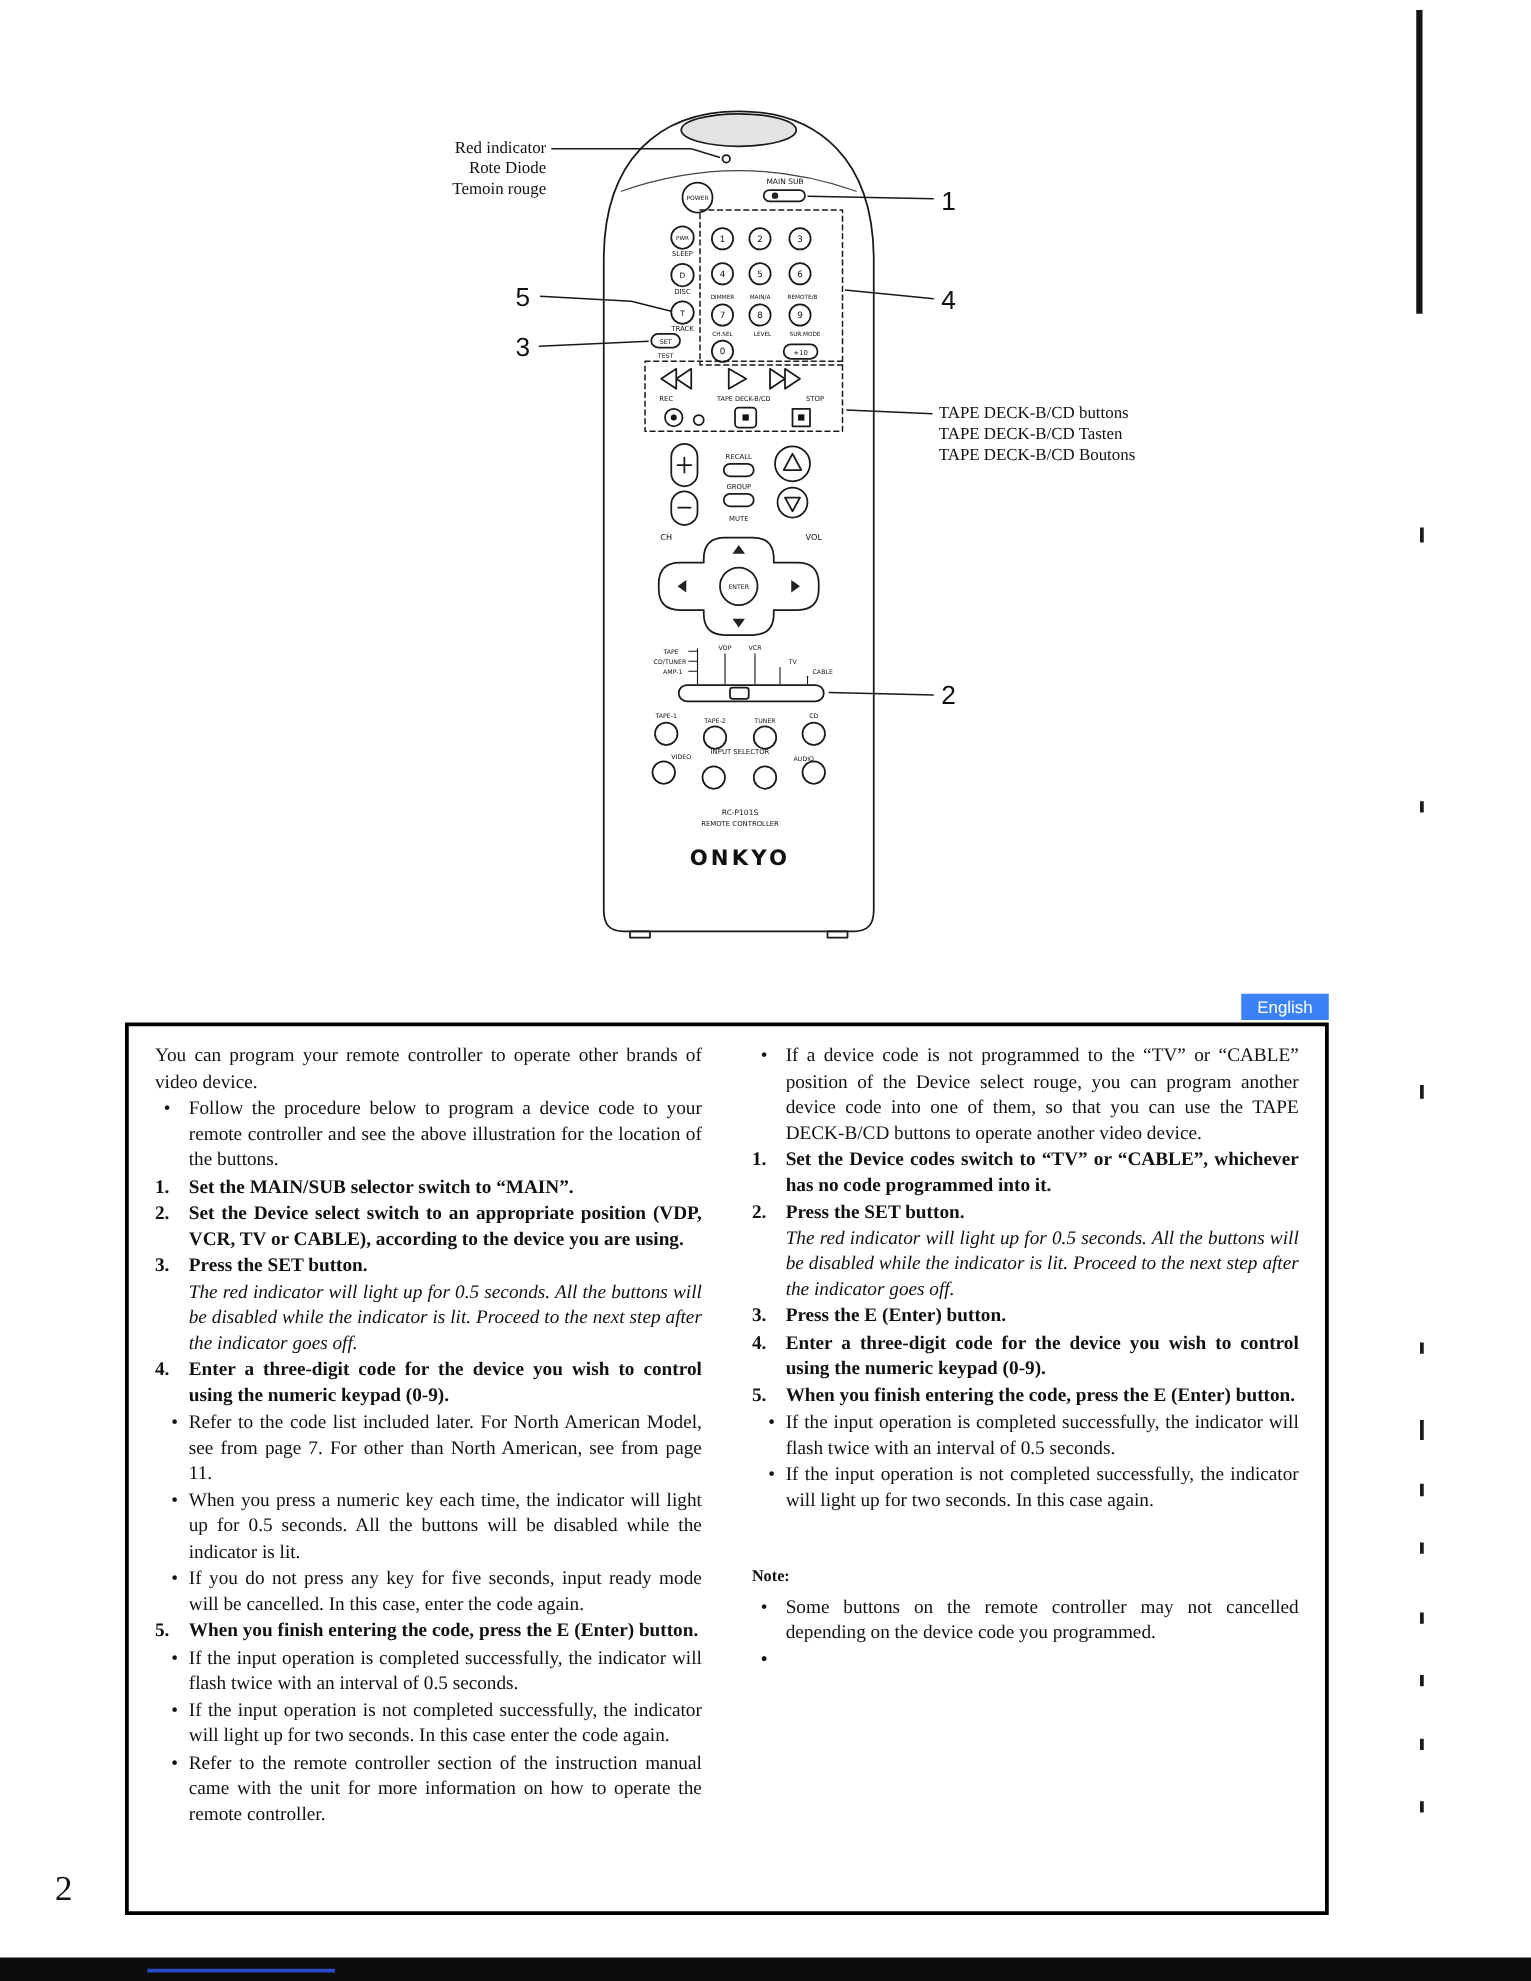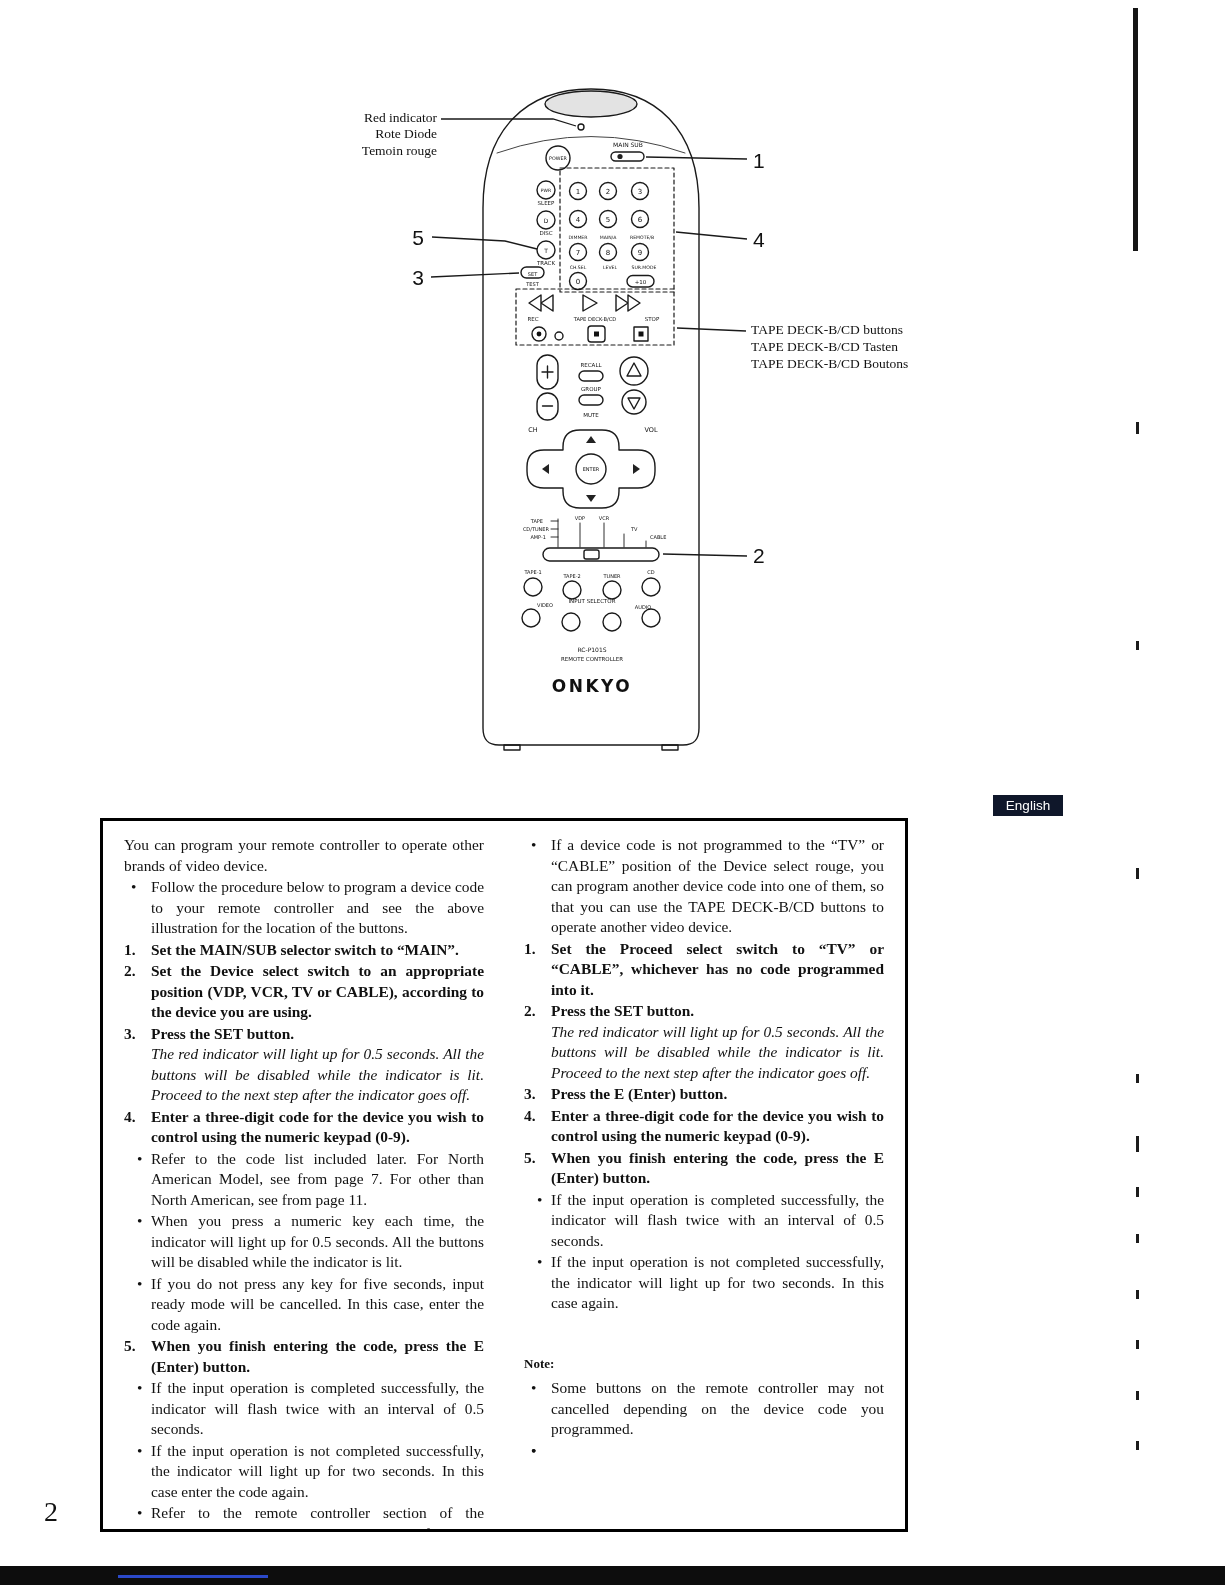--- a/index.html
+++ b/index.html
@@ -14,27 +14,27 @@
 
   
   .vbar { position:absolute; left:1133px; top:8px; width:5px; height:243px; background:#151515; }
   .tick { position:absolute; left:1136px; width:3px; background:#1c1c1c; }
   .bottom-band { position:absolute; left:0; top:1566px; width:1225px; height:19px; background:#0d0d0d; }
   .blue-line { position:absolute; left:118px; top:1575px; width:150px; height:3px; background:#2b49c9; z-index:3; }
 
   
   .lang-badge {
     position:absolute; left:993px; top:795px; width:70px; height:21px;
-    background:#0f172a; color:#fff; font-family:"Liberation Sans", sans-serif;
+    background:#3b82f6; color:#fff; font-family:"Liberation Sans", sans-serif;
     font-size:13.5px; display:flex; align-items:center; justify-content:center;
   }
 
   
   .doc-box {
-    position:absolute; left:100px; top:818px; width:808px; height:714px;
+    position:absolute; left:100px; top:818px; width:963px; height:714px;
     border:3px solid #000; box-sizing:border-box; background:#fff; overflow:hidden;
   }
   .cols { display:flex; gap:40px; padding:14px 21px 0 21px; }
   .col { width:440px; font-size:15.4px; line-height:20.5px; text-align:justify; }
   .para { margin:0 0 1px 0; }
   .blk { position:relative; padding-left:27px; margin:0 0 1px 0; }
   .blk .mk { position:absolute; left:0; top:0; }
   .bullet .mk { left:7px; }
   .sub .mk { left:13px; }
   .step .mk { font-weight:700; }
@@ -298,21 +298,21 @@
     </div>
 
     <div class="col">
       <div class="blk bullet">
         <span class="mk">•</span>
         <span>If a device code is not programmed to the “TV” or “CABLE” position of the Device select rouge, you can program another device code into one of them, so that you can use the TAPE DECK-B/CD buttons to operate another video device.</span>
       </div>
 
       <div class="blk step">
         <span class="mk">1.</span>
-        <div class="title">Set the Proceed select switch to “TV” or “CABLE”, whichever has no code programmed into it.</div>
+        <div class="title">Set the Device codes switch to “TV” or “CABLE”, whichever has no code programmed into it.</div>
       </div>
 
       <div class="blk step">
         <span class="mk">2.</span>
         <div class="title">Press the SET button.</div>
         <div class="sbody">The red indicator will light up for 0.5 seconds. All the buttons will be disabled while the indicator is lit. Proceed to the next step after the indicator goes off.</div>
       </div>
 
       <div class="blk step">
         <span class="mk">3.</span>

